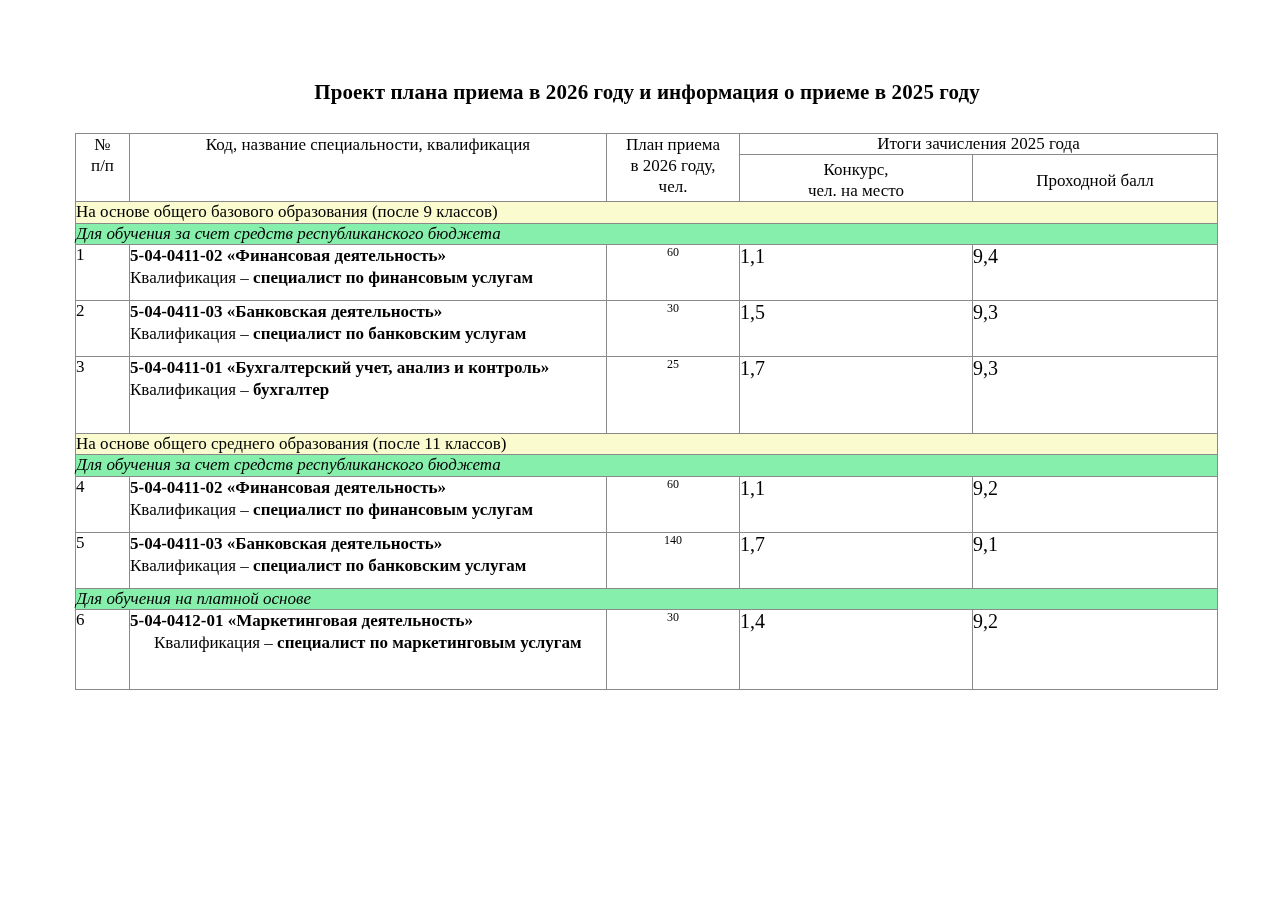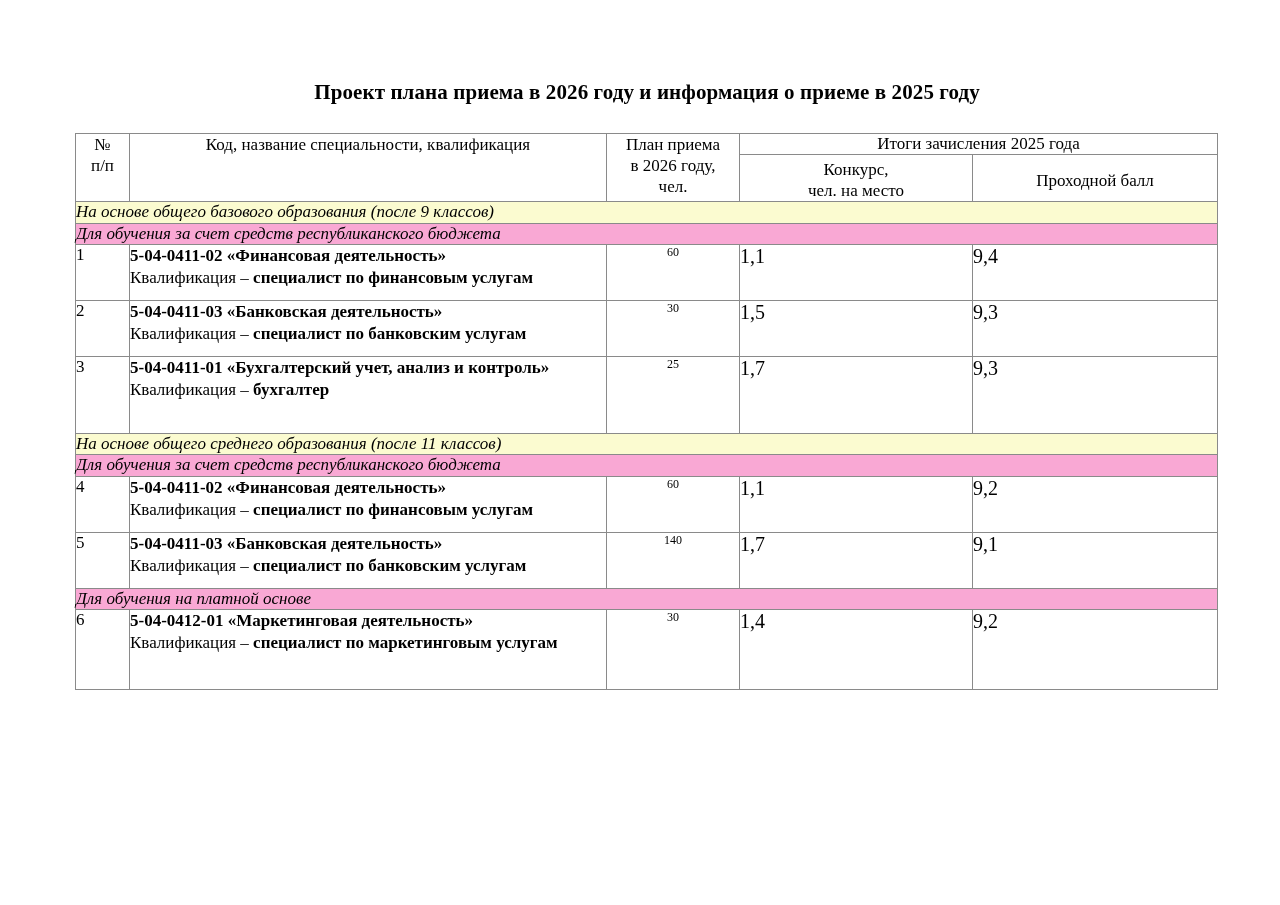--- a/index.html
+++ b/index.html
@@ -83,24 +83,23 @@
     vertical-align: middle;
   }
 
   
   .section-main td {
     background: #fbfbd0;
     font-weight: bold;
     font-size: 17px;
     padding: 6px 4px 6px 9px;
     line-height: 1.2;
-    font-style: italic;
   }
   .section-sub td {
-    background: #f9a8d4;
+    background: #86efac;
     font-style: italic;
     font-size: 17px;
     padding: 7px 4px 7px 9px;
     line-height: 1.2;
   }
 
   
   .cell-num {
     padding: 5px 4px 4px 7px;
     text-align: left;
@@ -126,20 +125,21 @@
   .cell-name .qual {
     display: block;
     text-align: justify;
     text-align-last: left;
   }
   .cell-name .qual .qv {
     font-weight: bold;
   }
   .cell-name .qual.indent-wrap {
     padding-left: 0;
+    margin-left: 24px;
   }
   .cell-name .qual.indent-wrap .qv {
     
   }
 
   .cell-plan {
     text-align: center;
     vertical-align: middle;
     font-weight: bold;
     font-size: 12px;

